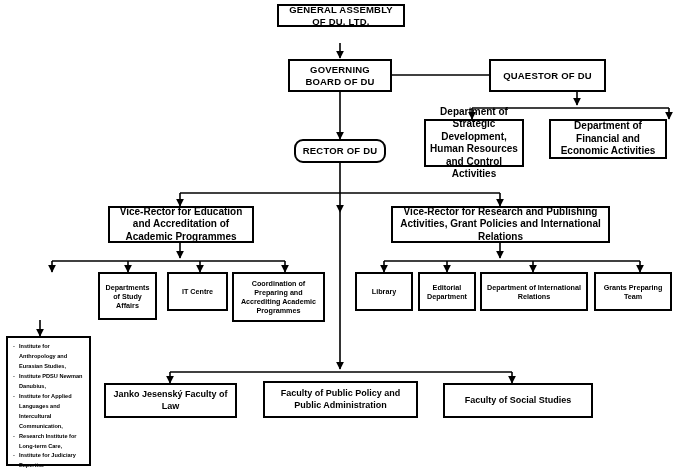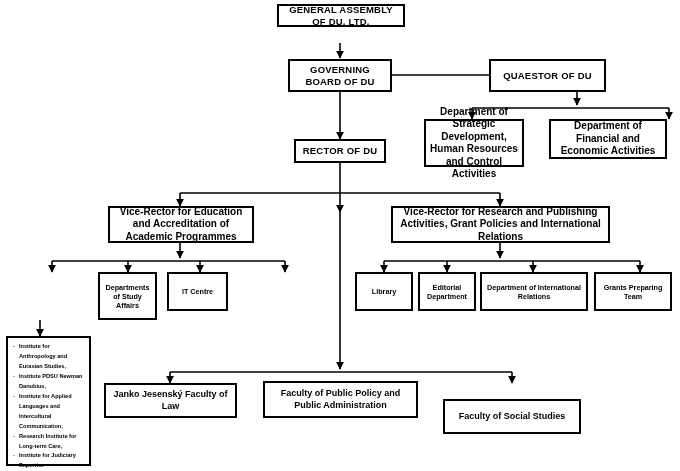--- a/index.html
+++ b/index.html
@@ -122,31 +122,32 @@
   <div class="node lvl1" style="left:277px; top:4px; width:128px; height:23px;">GENERAL ASSEMBLY OF DU, LTD.</div>
 
   <div class="node lvl1" style="left:288px; top:59px; width:104px; height:33px;">GOVERNING BOARD OF DU</div>
 
   <div class="node lvl1" style="left:489px; top:59px; width:117px; height:33px;">QUAESTOR OF DU</div>
 
   <div class="node lvl3" style="left:424px; top:119px; width:100px; height:48px;">Department of Strategic Development, Human Resources and Control Activities</div>
 
   <div class="node lvl3" style="left:549px; top:119px; width:118px; height:40px;">Department of Financial and Economic Activities</div>
 
-  <div class="node lvl1" style="left:294px; top:139px; width:92px; height:24px;">RECTOR OF DU</div>
+  <div class="node lvl1" style="left:294px; top:139px; width:92px; height:24px;border-radius:9px;">RECTOR OF DU</div>
 
   <div class="node lvl3" style="left:108px; top:206px; width:146px; height:37px;">Vice-Rector for Education and Accreditation of Academic Programmes</div>
 
   <div class="node lvl3" style="left:391px; top:206px; width:219px; height:37px;">Vice-Rector for Research and Publishing Activities, Grant Policies and International Relations</div>
 
 
   <div class="node lvl4" style="left:98px; top:272px; width:59px; height:48px;">Departments of Study Affairs</div>
 
   <div class="node lvl4" style="left:167px; top:272px; width:61px; height:39px;">IT Centre</div>
 
+  <div class="node lvl4" style="left:232px; top:272px; width:93px; height:50px;">Coordination of Preparing and Accrediting Academic Programmes</div>
 
   <div class="node lvl4" style="left:355px; top:272px; width:58px; height:39px;">Library</div>
 
   <div class="node lvl4" style="left:418px; top:272px; width:58px; height:39px;">Editorial Department</div>
 
   <div class="node lvl4" style="left:480px; top:272px; width:108px; height:39px;">Department of International Relations</div>
 
   <div class="node lvl4" style="left:594px; top:272px; width:78px; height:39px;">Grants Preparing Team</div>
 
   <div class="node listbox" style="left:6px; top:336px; width:85px; height:130px;">
@@ -156,15 +157,15 @@
       <li>Institute for Applied Languages and Intercultural Communication,</li>
       <li>Research Institute for Long-term Care,</li>
       <li>Institute for Judiciary Expertise</li>
     </ul>
   </div>
 
   <div class="node faculty" style="left:104px; top:383px; width:133px; height:35px;">Janko Jesenský Faculty of Law</div>
 
   <div class="node faculty" style="left:263px; top:381px; width:155px; height:37px;">Faculty of Public Policy and Public Administration</div>
 
-  <div class="node faculty" style="left:443px; top:383px; width:138px; height:35px;margin-top:16px;">Faculty of Social Studies</div>
+  <div class="node faculty" style="left:443px; top:383px; width:150px; height:35px;">Faculty of Social Studies</div>
 
 </div>
 
 </body></html>

